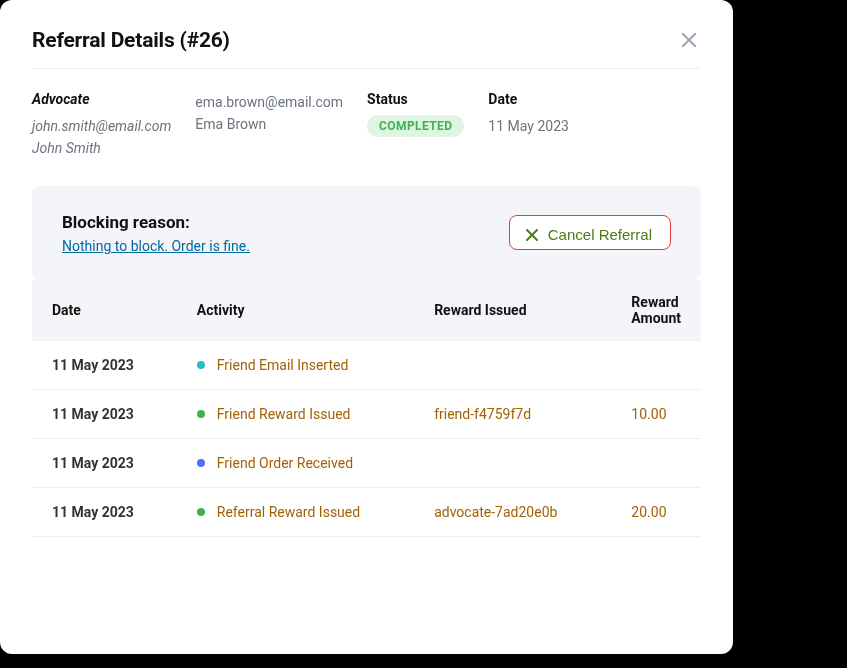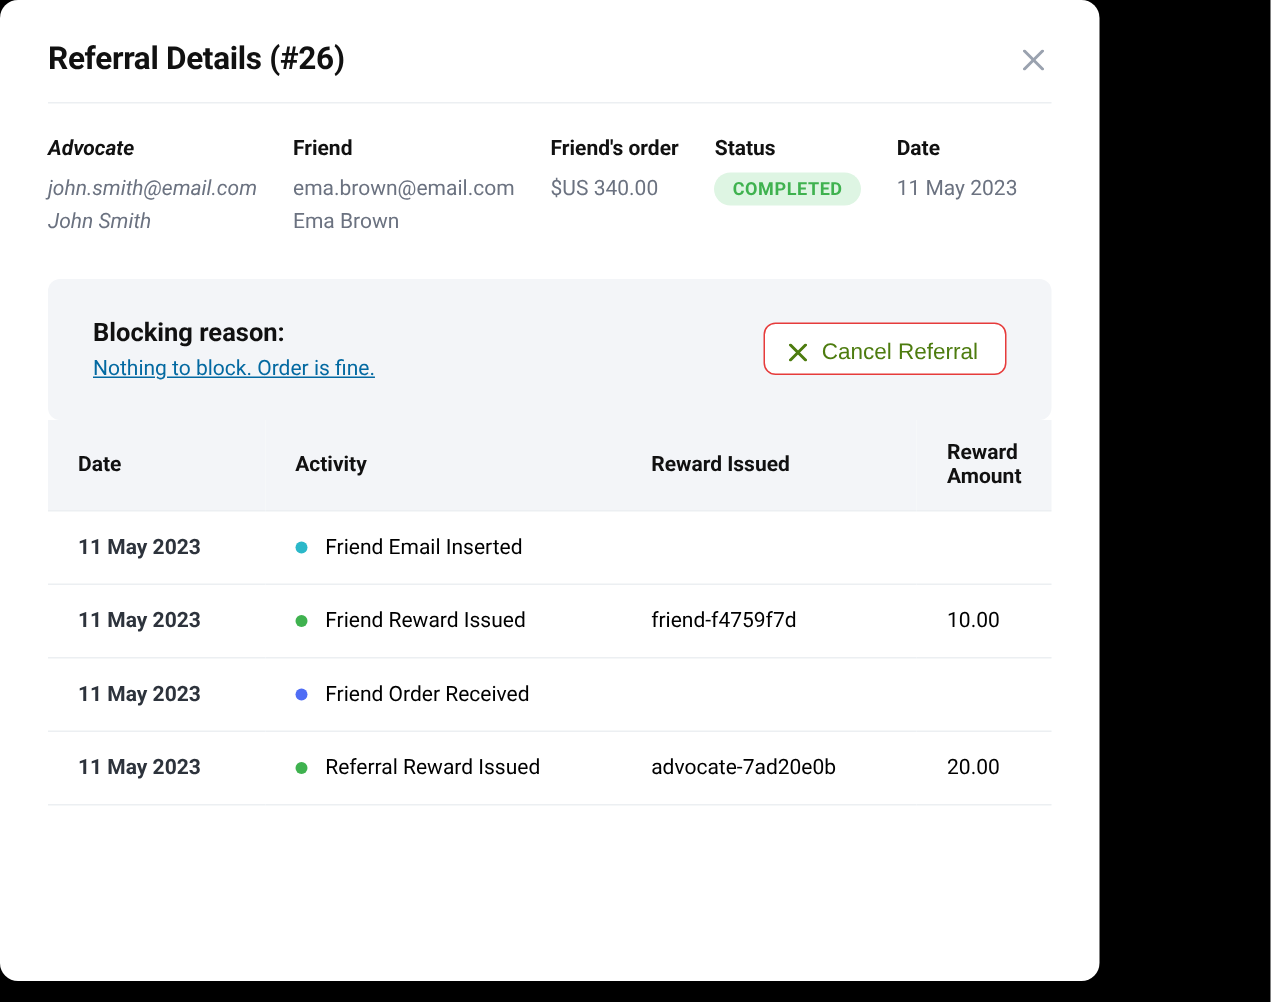--- a/index.html
+++ b/index.html
@@ -124,21 +124,21 @@
   thead th {
     text-align: left;
     font-weight: 700;
     color: #111;
     background: #f3f5f8;
     padding: 14px 20px;
   }
   tbody td {
     padding: 16px 20px;
     border-bottom: 1px solid #eceff2;
-    color: #000000;
+    color: #a16207;
     vertical-align: middle;
   }
   tbody tr:first-child td { border-top: 1px solid #eceff2; }
   .row-date { font-weight: 700; color: #2d333c; }
   .activity-cell { display: flex; align-items: center; gap: 12px; }
   .dot {
     width: 8px; height: 8px; border-radius: 50%; flex: 0 0 8px;
   }
   .col-w-date   { width: 150px; }
   .col-w-act    { width: 246px; }
@@ -160,27 +160,22 @@
     </button>
   </div>
 
   <div class="summary">
     <div class="col col-advocate">
       <div class="label">Advocate</div>
       <div class="value">john.smith@email.com</div>
       <div class="sub">John Smith</div>
     </div>
     <div class="col col-friend">
-      <div class="label">Friend</div>
       <div class="value">ema.brown@email.com</div>
       <div class="sub">Ema Brown</div>
-    </div>
-    <div class="col col-order">
-      <div class="label">Friend's order</div>
-      <div class="value">$US 340.00</div>
     </div>
     <div class="col col-status">
       <div class="label">Status</div>
       <span class="badge">COMPLETED</span>
     </div>
     <div class="col col-date">
       <div class="label">Date</div>
       <div class="value">11 May 2023</div>
     </div>
   </div>

